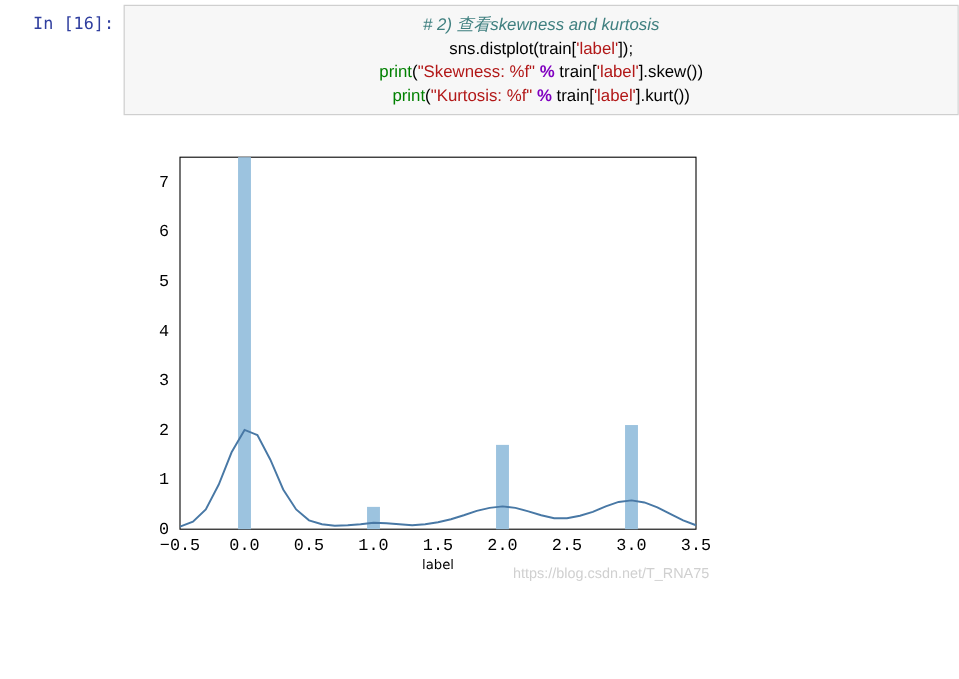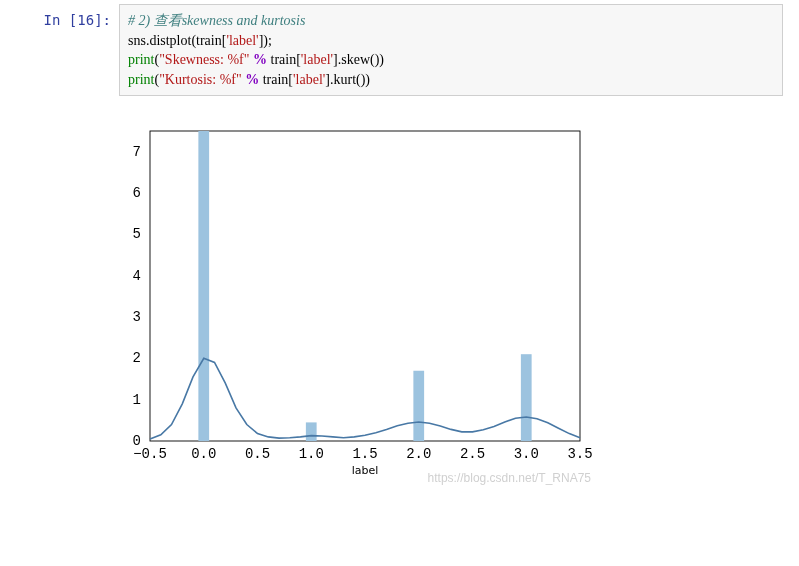--- a/index.html
+++ b/index.html
@@ -6,38 +6,39 @@
     margin: 0;
     padding: 0;
     font-family: "Consolas", "Monaco", "Courier New", monospace;
     font-size: 14px;
     background: #fff;
     color: #000;
     width: 799px;
   }
   .cell {
     display: flex;
-    padding: 4px 16px;
+    padding: 4px 0;
   }
   .prompt {
     width: 95px;
     text-align: right;
     color: #303F9F;
     padding: 8px 8px 0 0;
     font-family: monospace;
     flex-shrink: 0;
   }
   .code-area {
     flex: 1;
     background: #f7f7f7;
     border: 1px solid #cfcfcf;
     padding: 6px 8px;
     line-height: 1.4;
     white-space: pre;
-    font-family: Liberation Serif, serif;
+    font-family: Liberation Sans, sans-serif;
+    text-align: center;
   }
   .output-area {
     flex: 1;
     padding: 6px 8px;
     line-height: 1.4;
     white-space: pre;
     font-family: "Consolas", "Monaco", monospace;
   }
   .c-comment { color: #408080; font-style: italic; }
   .c-str    { color: #b21818; }

